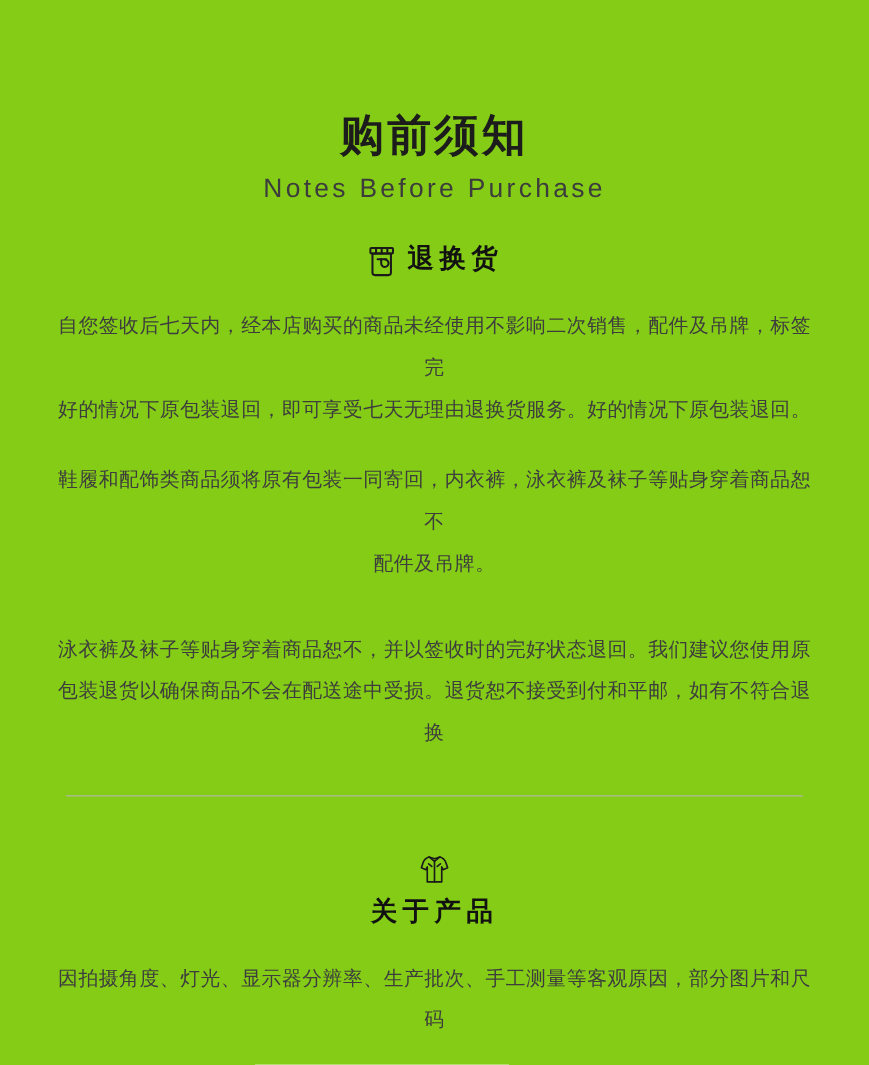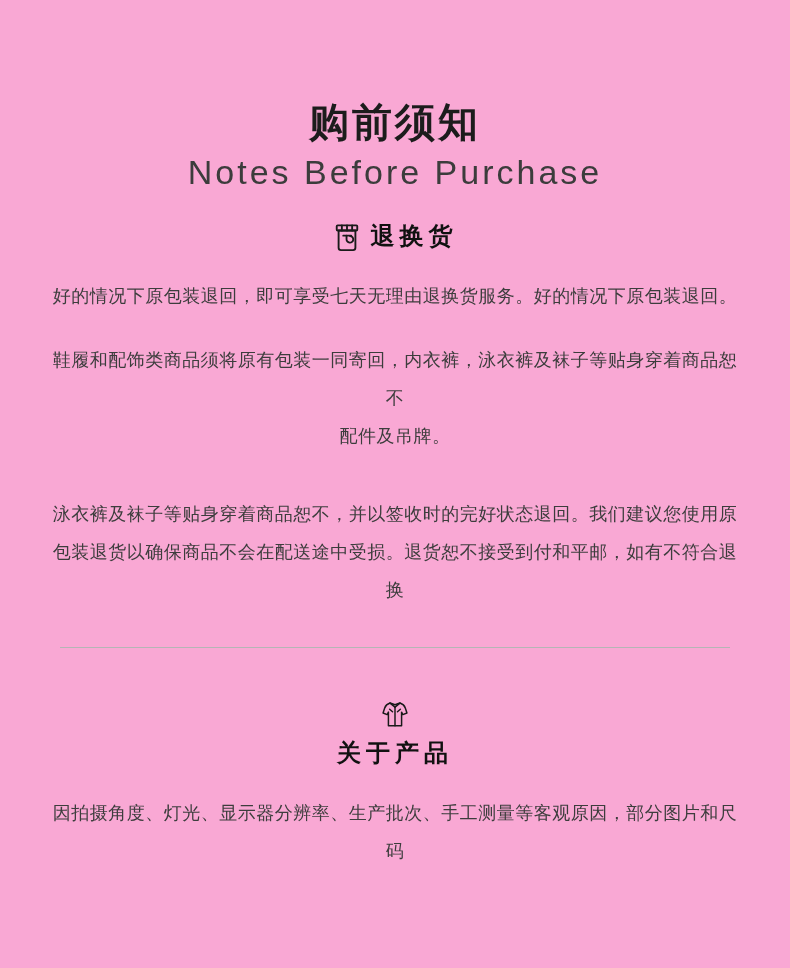--- a/index.html
+++ b/index.html
@@ -1,38 +1,38 @@
 <!DOCTYPE html>
 <html><head>
 <meta charset="utf-8">
 <style>
   html, body { margin: 0; padding: 0; background: #ffffff; }
   .page {
     position: relative;
     width: 790px;
     height: 968px;
     margin: 0 auto;
-    background: #f9a8d4;
+    background: #84cc16;
     overflow: hidden;
     font-family: "Liberation Sans", "DejaVu Sans", sans-serif;
     color: #3d3d3d;
   }
   .header { padding-top: 100px; text-align: center; }
   .page-title {
     margin: 0;
     font-family: "Liberation Serif", "DejaVu Serif", serif;
     font-size: 40px;
     line-height: 46px;
     font-weight: 700;
     letter-spacing: 3px;
     color: #1c1c1c;
   }
   .page-subtitle {
     margin-top: 11px;
-    font-size: 34px;
+    font-size: 24px;
     line-height: 30px;
     font-weight: 300;
     letter-spacing: 3px;
     color: #3c3c3c;
   }
   .sec-head {
     display: flex;
     justify-content: center;
     align-items: center;
     gap: 10px;
@@ -88,20 +88,21 @@
           <line x1="20.5" y1="2.5" x2="20.5" y2="8"></line>
           <path d="M6 8 H24 V26.5 A2.5 2.5 0 0 1 21.5 29 H8.5 A2.5 2.5 0 0 1 6 26.5 Z"></path>
           <path d="M11 13.5 H19.5"></path>
           <path d="M14.5 13.5 V17 A3.6 3.6 0 1 0 18.3 13.8"></path>
         </svg>
       </span>
       <h2 class="sec-title">退换货</h2>
     </div>
 
     <div class="para first">
+      <div>自您签收后七天内，经本店购买的商品未经使用不影响二次销售，配件及吊牌，标签完</div>
       <div>好的情况下原包装退回，即可享受七天无理由退换货服务。好的情况下原包装退回。</div>
     </div>
 
     <div class="para">
       <div>鞋履和配饰类商品须将原有包装一同寄回，内衣裤，泳衣裤及袜子等贴身穿着商品恕不</div>
       <div>配件及吊牌。</div>
     </div>
 
     <div class="para gap-lg">
       <div>泳衣裤及袜子等贴身穿着商品恕不，并以签收时的完好状态退回。我们建议您使用原</div>

